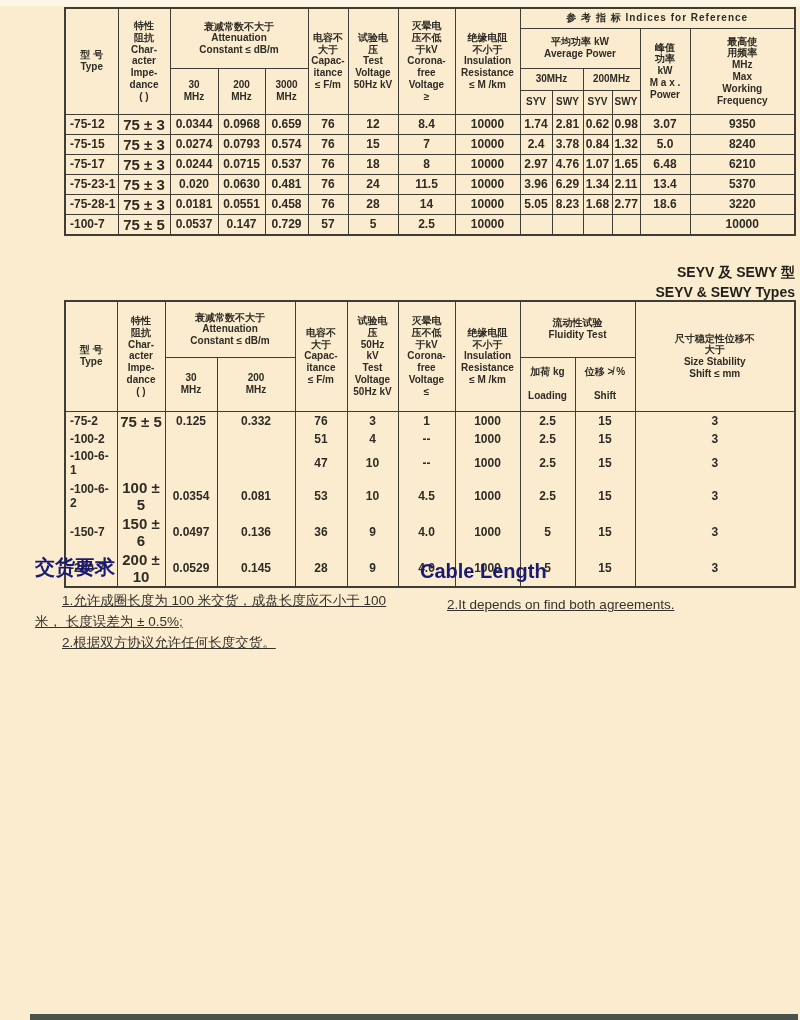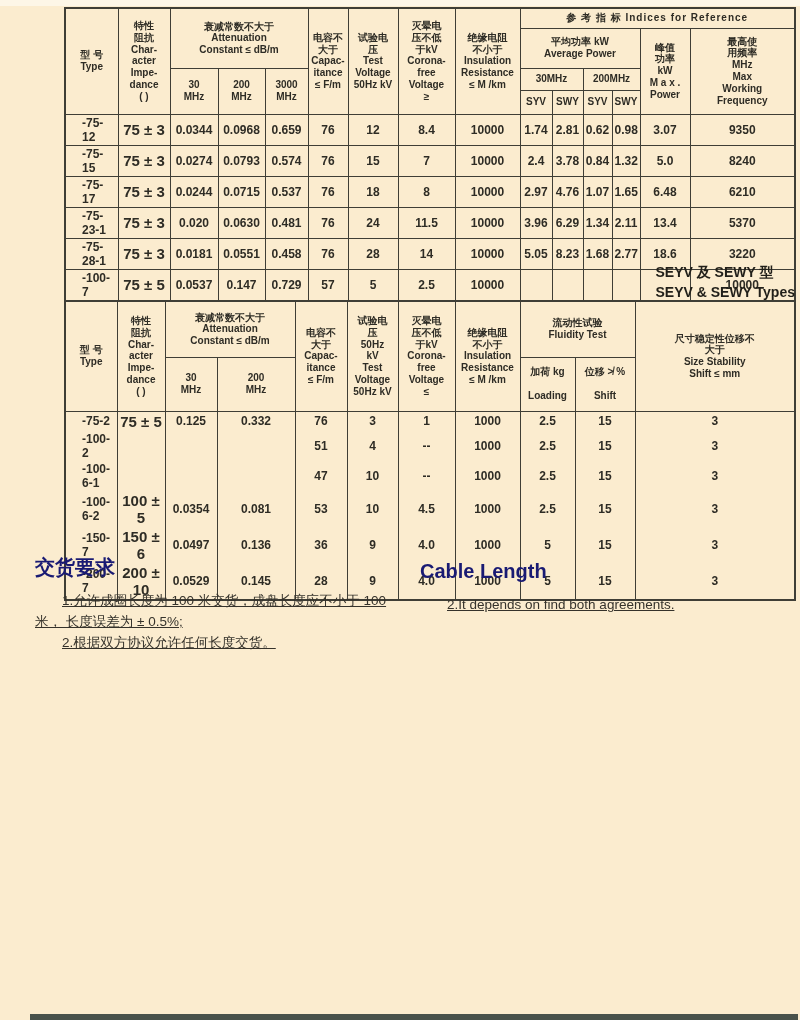--- a/index.html
+++ b/index.html
@@ -12,26 +12,26 @@
              border:2px solid #3f3e36;}
   .spec th,.spec td{border:1px solid #3f3e36;padding:1px 2px;text-align:center;
                     vertical-align:middle;overflow:hidden;}
   .spec th{font-weight:bold;font-size:10px;line-height:1.18;white-space:pre-line;}
   .spec td{font-weight:bold;font-size:12px;}
   .refhead{font-size:13px;letter-spacing:1px;}
   #t1{left:64px;top:7px;width:731px;}
   #t2{left:64px;top:300px;width:731px;}
   #t1 tbody tr{height:16px;}
   #t2 tbody tr{height:17px;}
-  #t1 tbody td:first-child,#t2 tbody td:first-child{text-align:left;padding-left:16px;margin-top:48px;}
+  #t1 tbody td:first-child,#t2 tbody td:first-child{text-align:left;padding-left:4px;margin-top:48px;}
   #t1 tbody td:nth-child(2),#t2 tbody td:nth-child(2){font-size:15px;font-weight:600;}
   
   #t2 tbody td{border-top:none;border-bottom:none;}
 
-  .seyv{position:absolute;right:5px;top:262px;text-align:left;font-weight:bold;
+  .seyv{position:absolute;right:5px;top:262px;text-align:right;font-weight:bold;
         font-size:14px;line-height:1.45;color:#211f19;}
   .txtblock{position:absolute;font-size:13.5px;line-height:1.55;color:#35322b;}
   .txtblock h3{margin:0 0 8px 0;font-size:20px;color:#191a73;}
   .txtblock p{margin:0;text-indent:2em;text-decoration:underline;}
   #zhblock{left:35px;top:552px;width:362px;}
   #enblock{left:420px;top:556px;width:364px;}
 </style>
 </head>
 <body>
 

